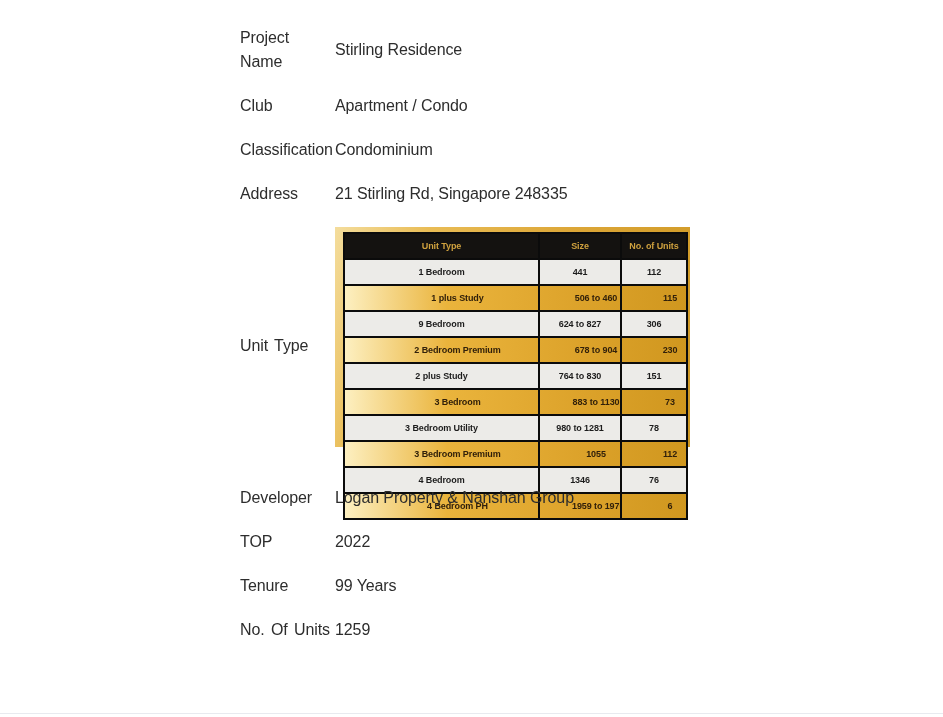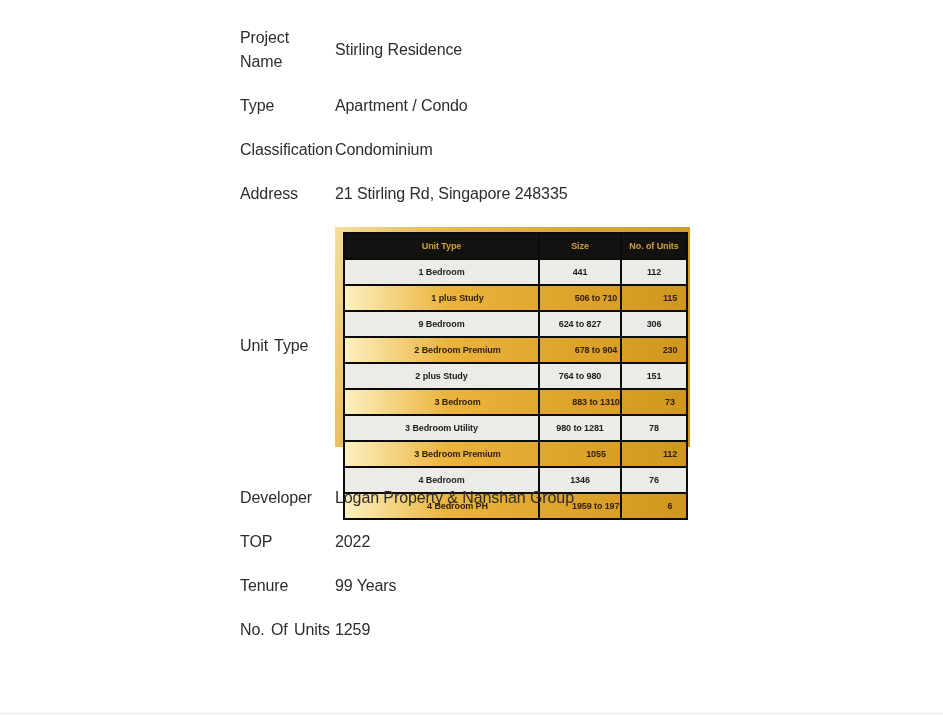--- a/index.html
+++ b/index.html
@@ -97,21 +97,21 @@
 <body>
 
 <div class="content">
   <table class="spec">
     <tbody>
         <tr>
       <td class="lbl">Project Name</td>
       <td class="val">Stirling Residence</td>
     </tr>
     <tr>
-      <td class="lbl">Type</td>
+      <td class="lbl">Club</td>
       <td class="val">Apartment / Condo</td>
     </tr>
     <tr>
       <td class="lbl">Classification</td>
       <td class="val">Condominium</td>
     </tr>
     <tr>
       <td class="lbl">Address</td>
       <td class="val">21 Stirling Rd, Singapore 248335</td>
     </tr>
@@ -133,41 +133,41 @@
               </tr>
             </thead>
             <tbody>
               <tr class="row-light">
                 <td>1 Bedroom</td>
                 <td>441</td>
                 <td>112</td>
               </tr>
               <tr class="row-gold">
                 <td>1 plus Study</td>
-                <td>506 to 710</td>
+                <td>506 to 460</td>
                 <td>115</td>
               </tr>
               <tr class="row-light">
                 <td>9 Bedroom</td>
                 <td>624 to 827</td>
                 <td>306</td>
               </tr>
               <tr class="row-gold">
                 <td>2 Bedroom Premium</td>
                 <td>678 to 904</td>
                 <td>230</td>
               </tr>
               <tr class="row-light">
                 <td>2 plus Study</td>
-                <td>764 to 980</td>
+                <td>764 to 830</td>
                 <td>151</td>
               </tr>
               <tr class="row-gold">
                 <td>3 Bedroom</td>
-                <td>883 to 1310</td>
+                <td>883 to 1130</td>
                 <td>73</td>
               </tr>
               <tr class="row-light">
                 <td>3 Bedroom Utility</td>
                 <td>980 to 1281</td>
                 <td>78</td>
               </tr>
               <tr class="row-gold">
                 <td>3 Bedroom Premium</td>
                 <td>1055</td>

